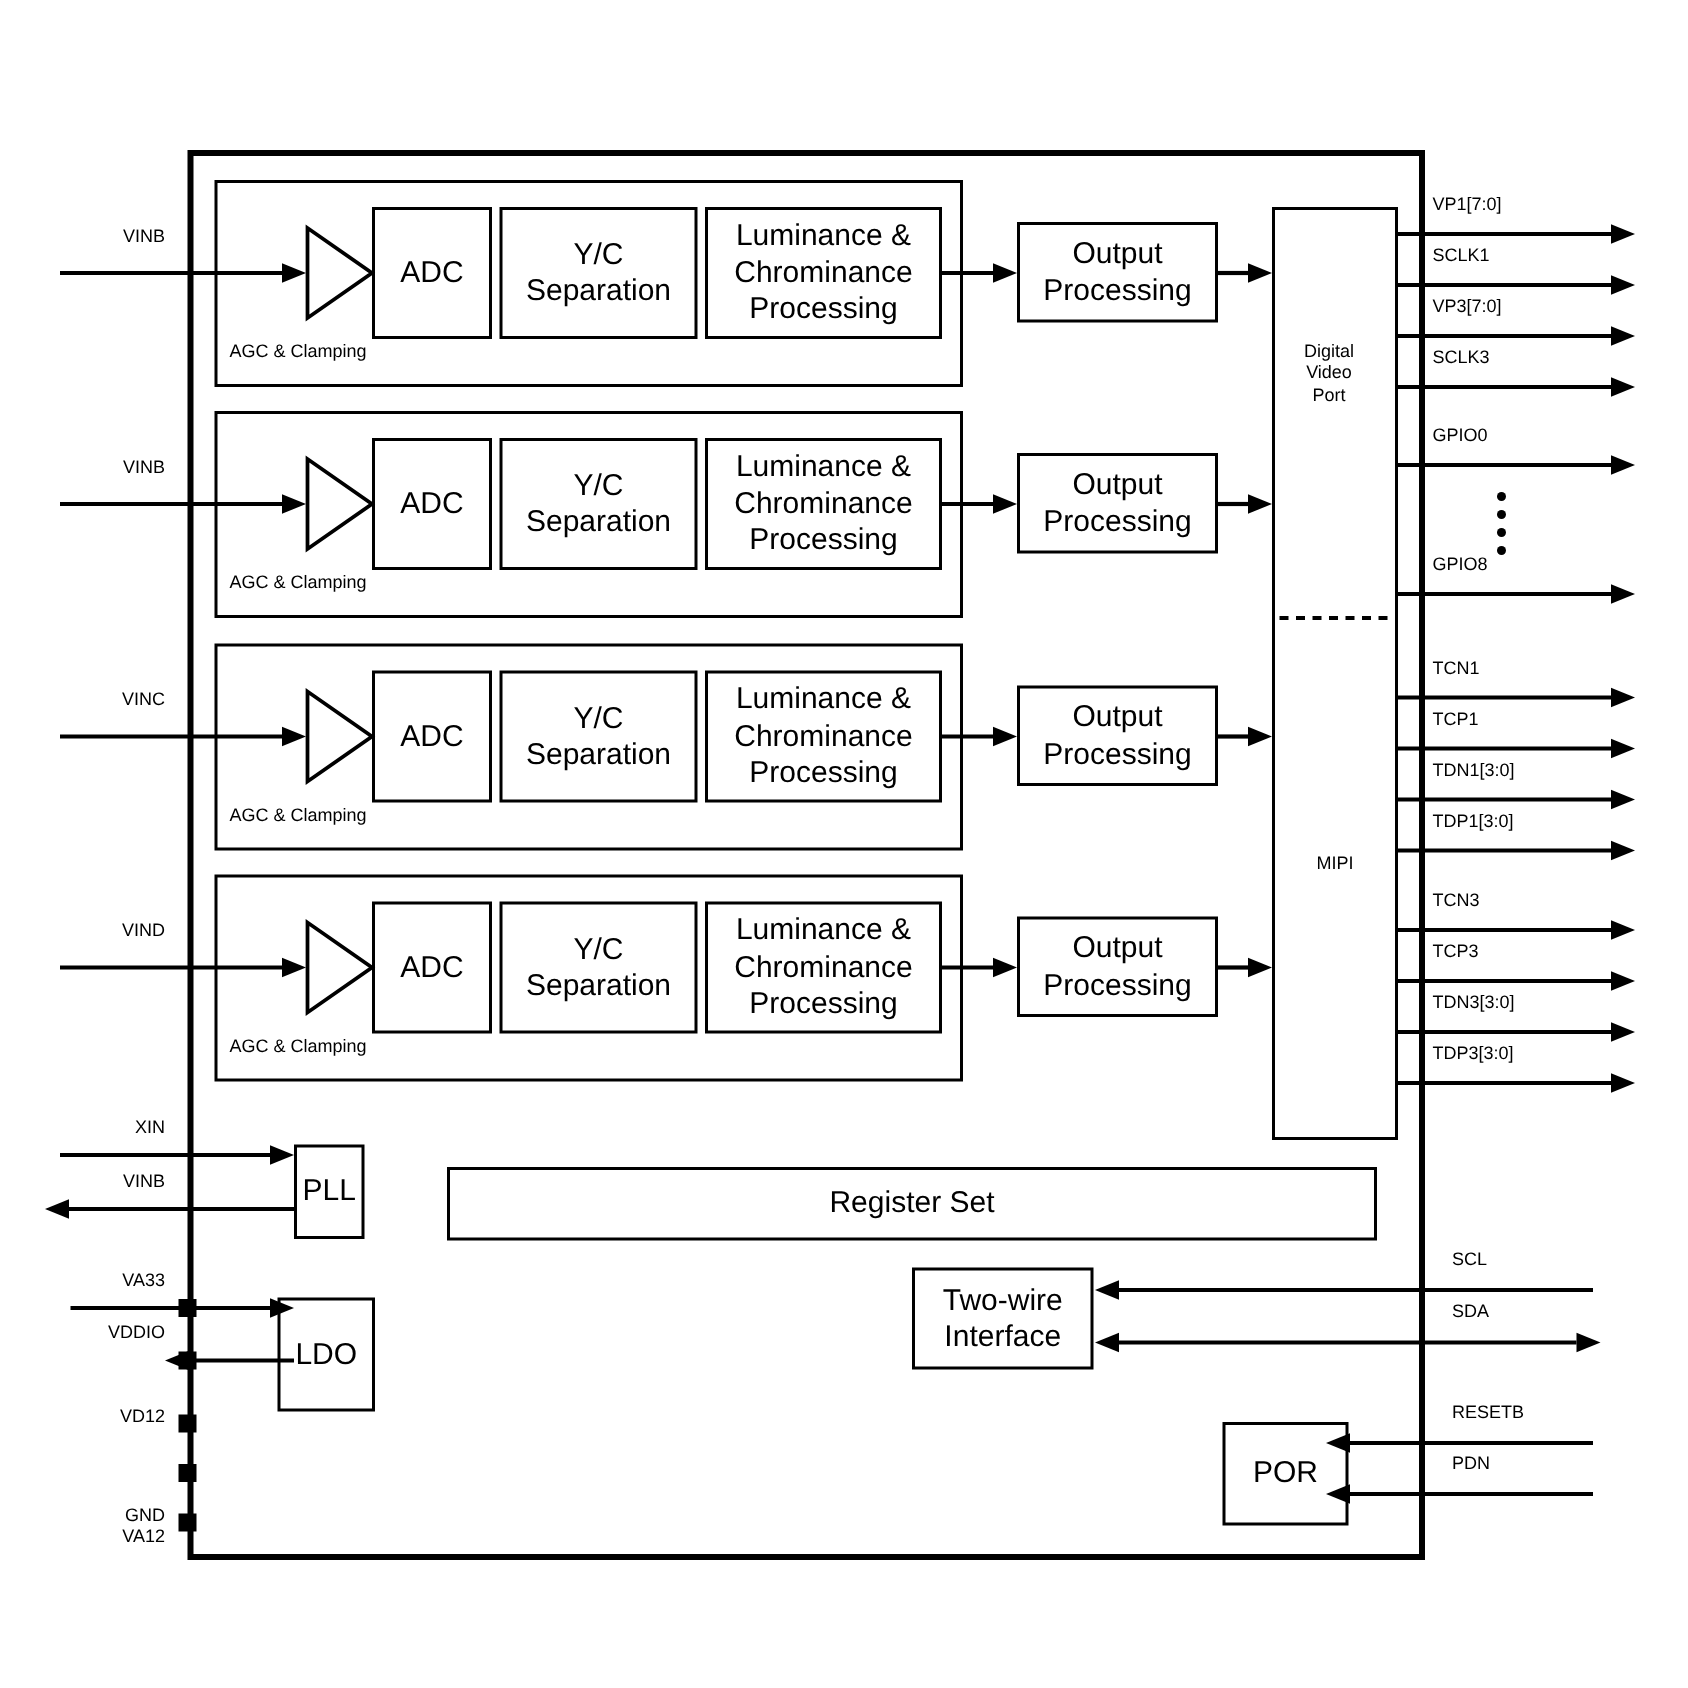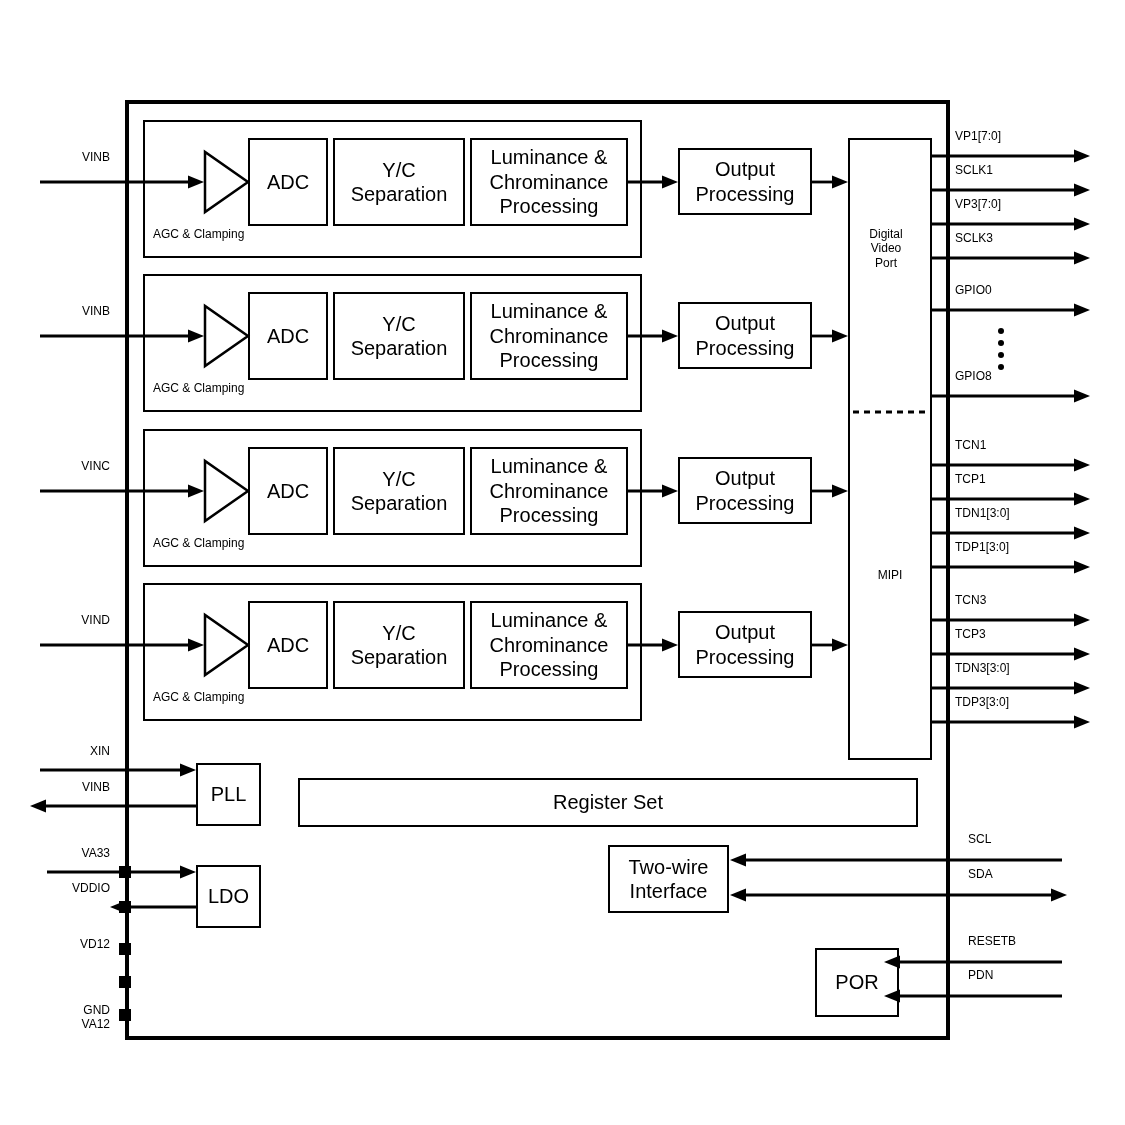--- a/index.html
+++ b/index.html
@@ -83,22 +83,22 @@
   <div class="cbox" style="left:678px;top:611px;width:134px;height:67px">Output
 Processing</div>
   <div class="lbl r" style="top:613px">VIND</div>
 
   <div class="rect" style="left:848px;top:138px;width:84px;height:622px"></div>
   <div class="lbl center" style="left:848px;top:227px;width:76px">Digital
 Video
 Port</div>
   <div class="lbl center" style="left:848px;top:568px;width:84px">MIPI</div>
 
-  <div class="cbox" style="left:196px;top:763px;width:65px;height:63px">PLL</div>
-  <div class="cbox" style="left:196px;top:865px;width:65px;height:63px">LDO</div>
+  <div class="cbox" style="left:196px;top:763px;width:47px;height:63px">PLL</div>
+  <div class="cbox" style="left:185px;top:865px;width:65px;height:76px">LDO</div>
   <div class="cbox" style="left:298px;top:778px;width:620px;height:49px">Register Set</div>
   <div class="cbox" style="left:608px;top:845px;width:121px;height:68px">Two-wire
 Interface</div>
   <div class="cbox" style="left:815px;top:948px;width:84px;height:69px">POR</div>
 
   <div class="lbl r" style="top:744px">XIN</div>
   <div class="lbl r" style="top:780px">VINB</div>
   <div class="lbl r" style="top:846px">VA33</div>
   <div class="lbl r" style="top:881px">VDDIO</div>
   <div class="lbl r" style="top:937px">VD12</div>

